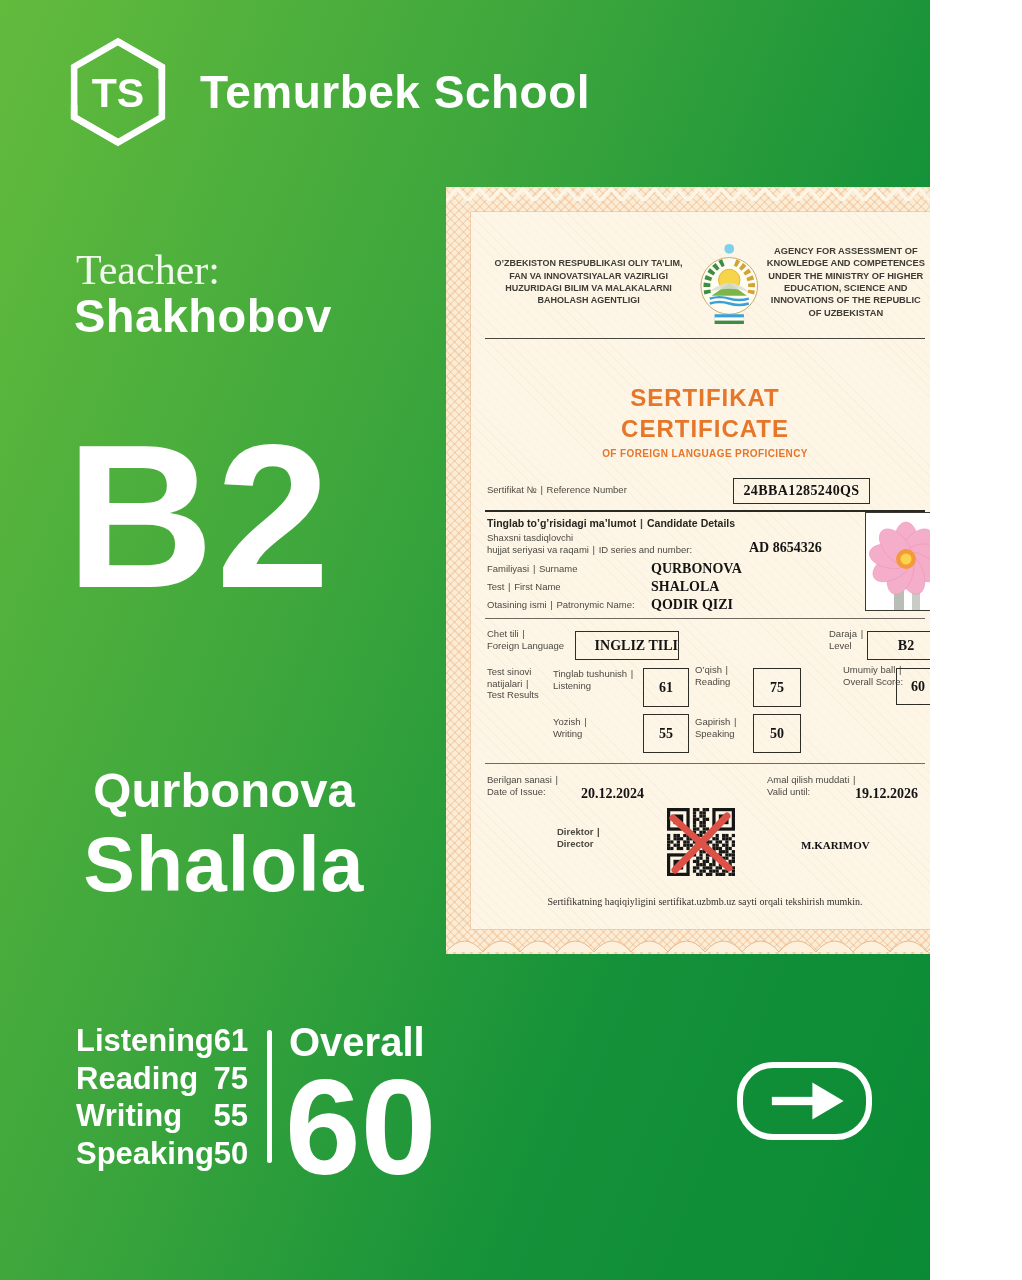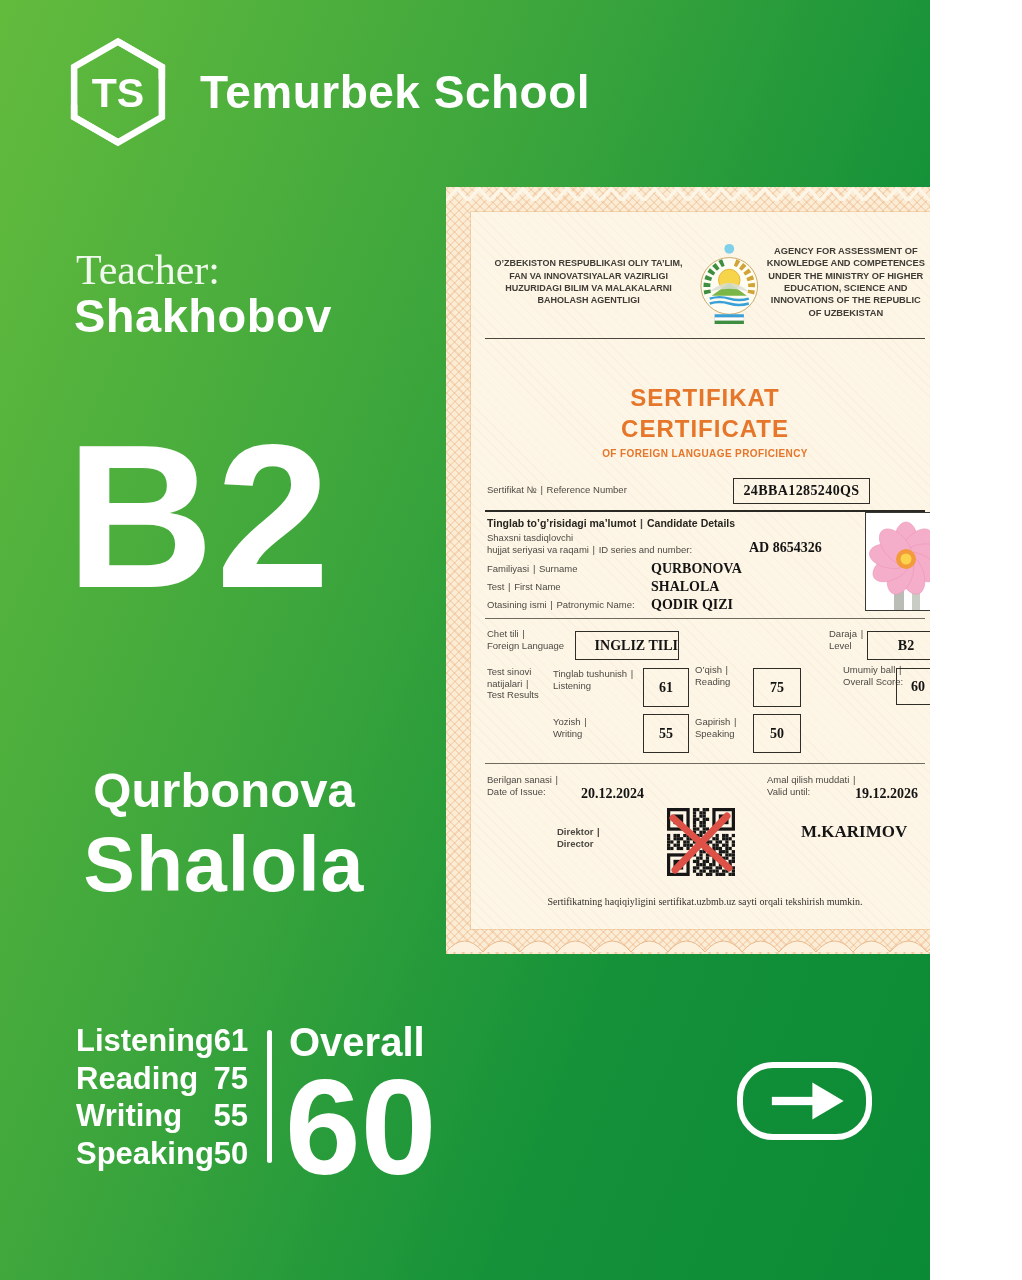--- a/index.html
+++ b/index.html
@@ -507,19 +507,19 @@
             <rect x="0" y="44.800000000000004" width="22.400000000000002" height="22.400000000000002" fill="#161616"></rect>
             <rect x="3.2" y="48" width="16" height="16" fill="#fdf5e6"></rect>
             <rect x="6.4" y="51.2" width="9.600000000000001" height="9.600000000000001" fill="#161616"></rect>
           </svg>
         <svg class="qr-x" width="76" height="74" viewBox="0 0 76 74">
           <line x1="10" y1="12" x2="66" y2="62" stroke="#dd5147" stroke-width="7" stroke-linecap="round"></line>
           <line x1="64" y1="10" x2="12" y2="64" stroke="#dd5147" stroke-width="7" stroke-linecap="round"></line>
         </svg>
       </div>
 
-      <div class="val" style="position:absolute;left:330px;top:610px;font-size:17px;">M.KARIMOV</div>
+      <div class="val" style="position:absolute;left:330px;top:627px;font-size:11px;">M.KARIMOV</div>
 
       <div class="footer-text">Sertifikatning haqiqiyligini sertifikat.uzbmb.uz sayti orqali tekshirish mumkin.</div>
     </div>
   </div>
 
 </div>
 
 </body></html>

